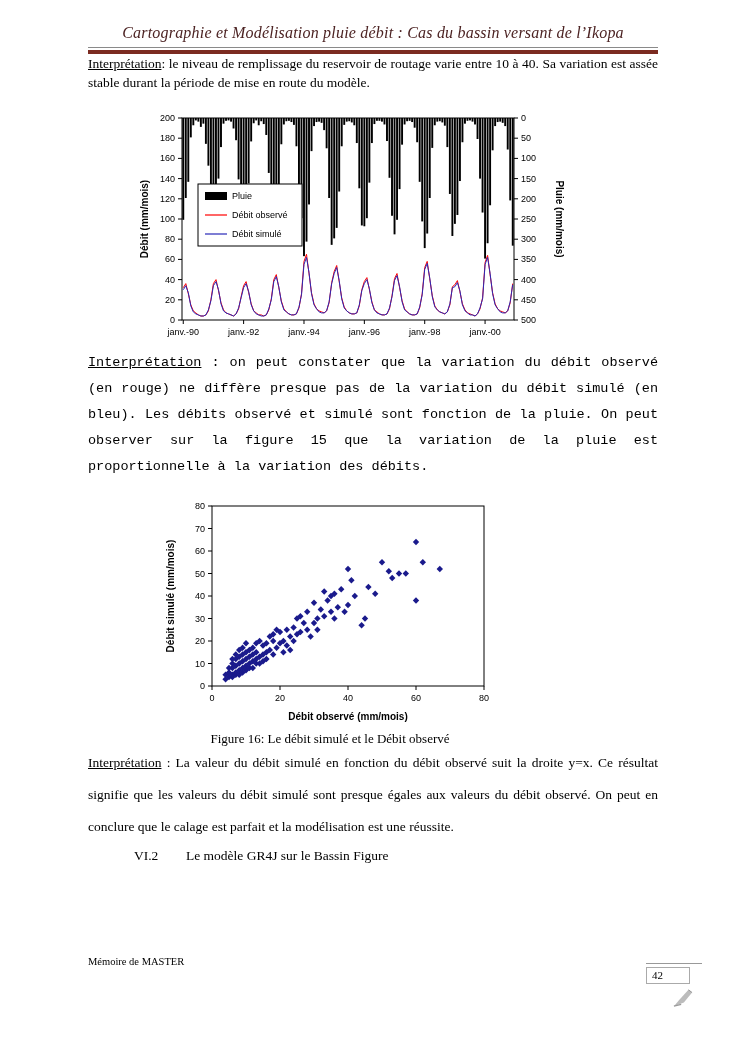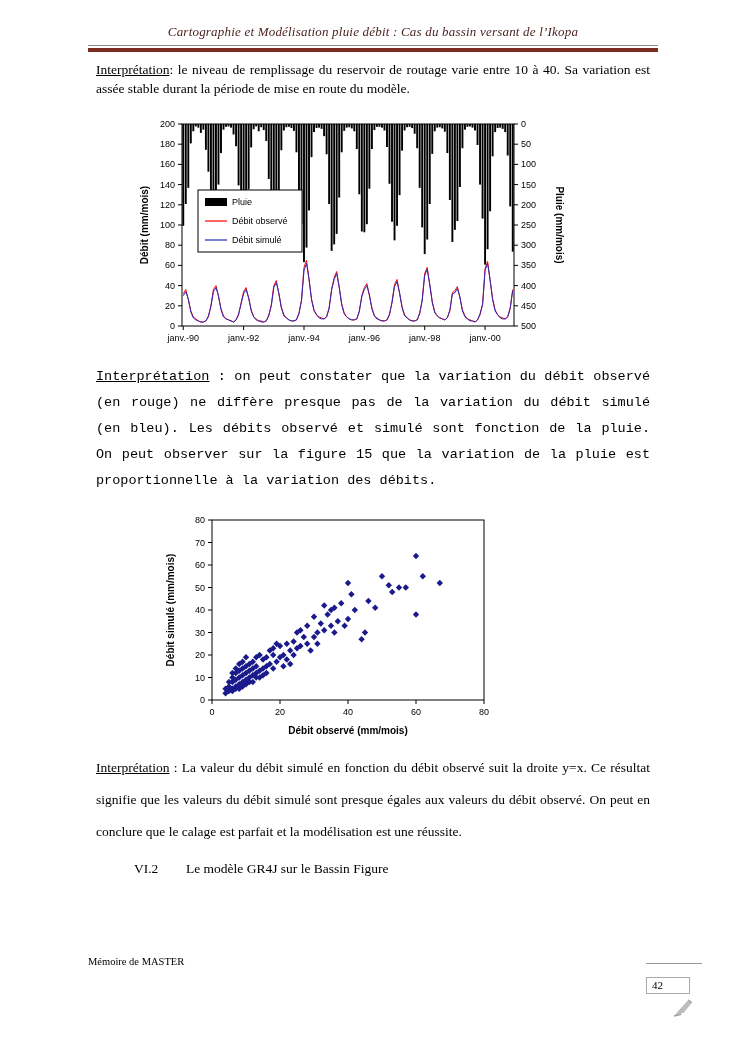--- a/index.html
+++ b/index.html
@@ -1,39 +1,39 @@
 <!DOCTYPE html>
 <html><head>
 <meta charset="utf-8">
 <style>
   html,body{margin:0;padding:0;background:#ededed;}
   .page{width:744px;height:1053px;margin:0 auto;background:#fff;position:relative;
         font-family:"Liberation Serif",serif;color:#000;box-sizing:border-box;overflow:hidden;}
   .content{padding:24px 86px 0 88px;}
 
-  .header-title{text-align:center;font-style:italic;font-size:13px;color:#4c2323;letter-spacing:.2px;}
+  .header-title{text-align:center;font-style:italic;font-size:16px;color:#4c2323;letter-spacing:.2px;}
   .rule-thin{height:1px;background:#8a8a8a;margin-top:5px;}
   .rule-thick{height:4px;background:#7b2b21;margin-top:2px;}
 
-  p.body{font-size:13.5px;text-align:justify;margin:8px;}
+  p.body{font-size:13.5px;text-align:justify;margin:0;}
   .p1{line-height:19px;margin-top:29px;}
   .p2{line-height:26px;margin-top:12px;font-family:Liberation Mono, monospace;}
   .p3{line-height:32px;margin-top:40px;}
   .ul{text-decoration:underline;}
 
   .figure15{margin:20px 0 0 48px;width:433px;}
   .figure16{margin:18px 0 0 72px;width:340px;}
   .caption{font-size:13px;text-align:center;margin:1px 0 0 0;}
 
   .heading{font-size:13.5px;line-height:26px;margin:0;padding-left:34px;}
   .h-num{display:inline-block;width:52px;margin-left:12px;}
 
   .footer-left{position:absolute;left:88px;top:956px;font-size:10.5px;}
   .pnum-wrap{position:absolute;right:42px;top:963px;width:56px;border-top:1px solid #999;}
-  .pnum-box{border:1px solid #aaa;margin-top:13px;width:44px;box-sizing:border-box;
+  .pnum-box{border:1px solid #aaa;margin-top:3px;width:44px;box-sizing:border-box;
             font-size:11px;padding:1px 2px 2px 5px;}
   .pen-wrap{margin:4px 0 0 26px;}
 </style>
 </head>
 <body>
 
 <div class="page">
   <div class="content">
 
     <div>
@@ -386,20 +386,21 @@
           <path d="M232.2 76.8L235.39999999999998 80L232.2 83.2L229 80Z" fill="#1a1a8c"></path>
           <path d="M239 72.3L242.2 75.5L239 78.7L235.8 75.5Z" fill="#1a1a8c"></path>
           <path d="M245.8 72.3L249 75.5L245.8 78.7L242.60000000000002 75.5Z" fill="#1a1a8c"></path>
           <path d="M256 99.3L259.2 102.5L256 105.7L252.8 102.5Z" fill="#1a1a8c"></path>
           <path d="M256 40.8L259.2 44L256 47.2L252.8 44Z" fill="#1a1a8c"></path>
           <path d="M262.8 61.05L266 64.25L262.8 67.45L259.6 64.25Z" fill="#1a1a8c"></path>
           <path d="M279.8 67.8L283 71L279.8 74.2L276.6 71Z" fill="#1a1a8c"></path>
           <text x="14" y="98" font-family="Liberation Sans, sans-serif" font-size="10" fill="#000" text-anchor="middle" font-weight="bold" transform="rotate(-90 14 98)">Débit simulé (mm/mois)</text>
           <text x="188" y="222" font-family="Liberation Sans, sans-serif" font-size="10" fill="#000" text-anchor="middle" font-weight="bold">Débit observé (mm/mois)</text>
         </svg>
+      <p class="caption">Figure 16: Le débit simulé et le Débit observé</p>
     </div>
 
     <p class="body p3"><span class="ul">Interprétation</span><span> : La valeur du débit simulé en fonction du débit observé suit la droite y=x. Ce résultat signifie que les valeurs du débit simulé sont presque égales aux valeurs du débit observé. On peut en conclure que le calage est parfait et la modélisation est une réussite.</span></p>
 
     <p class="heading"><span class="h-num">VI.2</span><span>Le modèle GR4J sur le Bassin Figure</span></p>
   </div>
 
   <div class="footer-left">Mémoire de MASTER</div>
 
   <div class="pnum-wrap">

